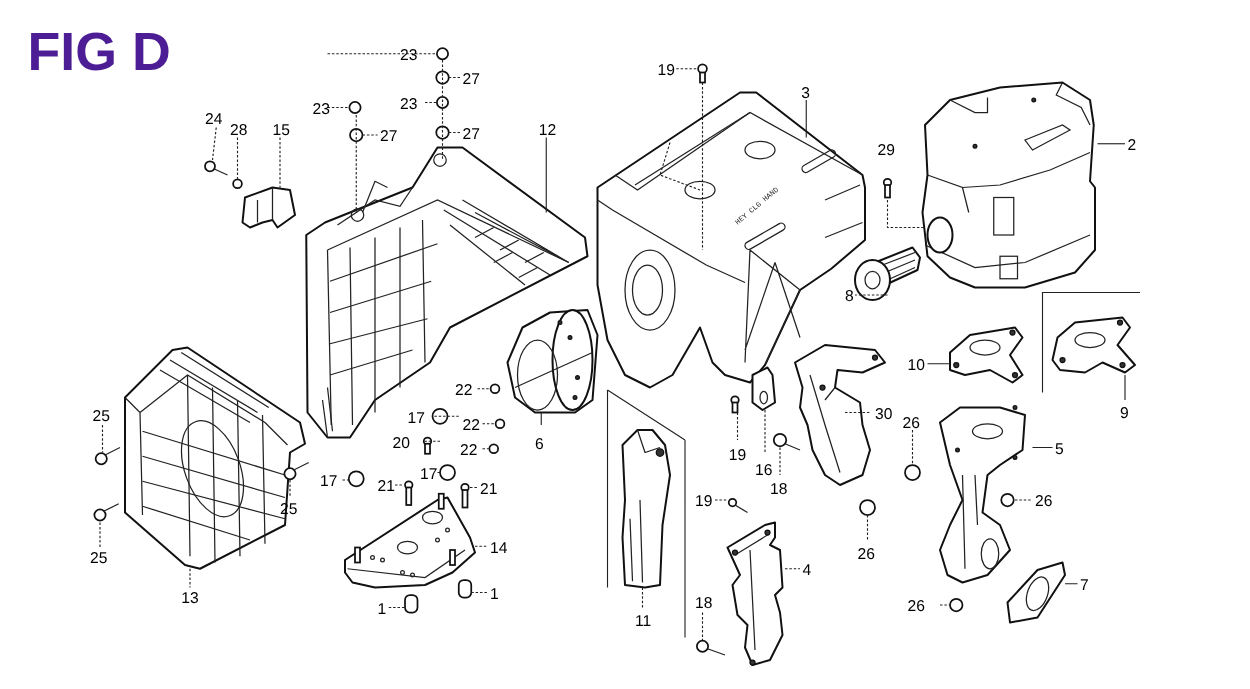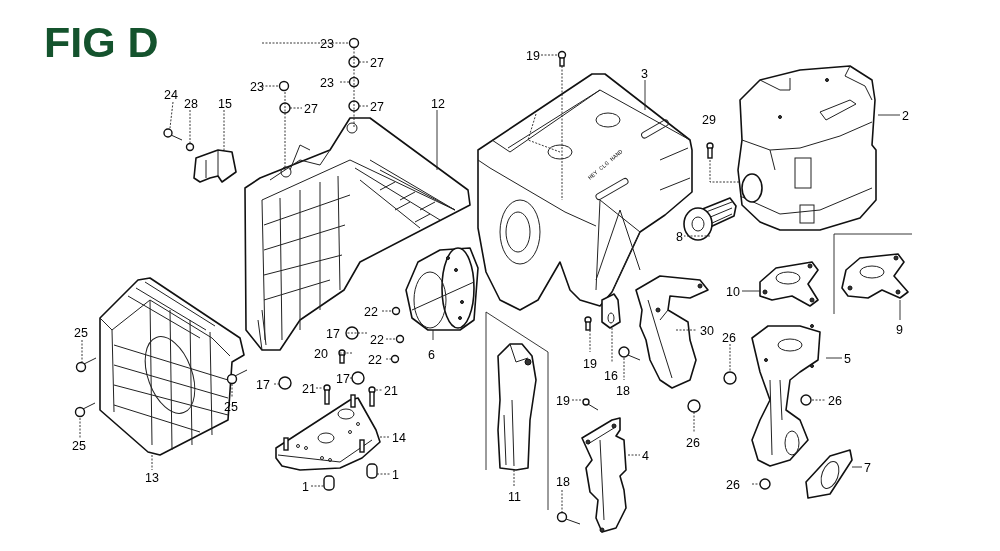--- a/index.html
+++ b/index.html
@@ -1,17 +1,17 @@
 <!DOCTYPE html>
 <html><head>
 <meta charset="utf-8">
 <style>
   html, body { margin: 0; padding: 0; background: #ffffff; }
   body { width: 1000px; height: 551px; position: relative; overflow: hidden; font-family: "Liberation Sans", sans-serif; }
-  #fig-title { position: absolute; left: 22px; top: 18px; font-family: "Liberation Sans", sans-serif; font-weight: bold; font-size: 43px; color: #14532d; letter-spacing: 0px; margin-left: 22px; }
+  #fig-title { position: absolute; left: 22px; top: 18px; font-family: "Liberation Sans", sans-serif; font-weight: bold; font-size: 43px; color: #4c1d95; letter-spacing: 0px; }
   svg#diagram { position: absolute; left: 0; top: 0; }
   .part { fill: none; stroke: #111; stroke-width: 1.6; stroke-linejoin: round; }
   .thin { fill: none; stroke: #222; stroke-width: 1; }
   .lead { fill: none; stroke: #222; stroke-width: 0.9; stroke-dasharray: 2 1.5; }
   .solid-lead { fill: none; stroke: #222; stroke-width: 0.9; }
   .fill-w { fill: #fff; }
   .hw { fill: #fff; stroke: #111; stroke-width: 1.4; }
   .hw-dark { fill: #333; stroke: #111; stroke-width: 1; }
   .callout { font-family: "Liberation Sans", sans-serif; font-size: 12.5px; fill: #000; }
   .stamp { font-family: "Liberation Mono", monospace; font-size: 6px; fill: #222; }

